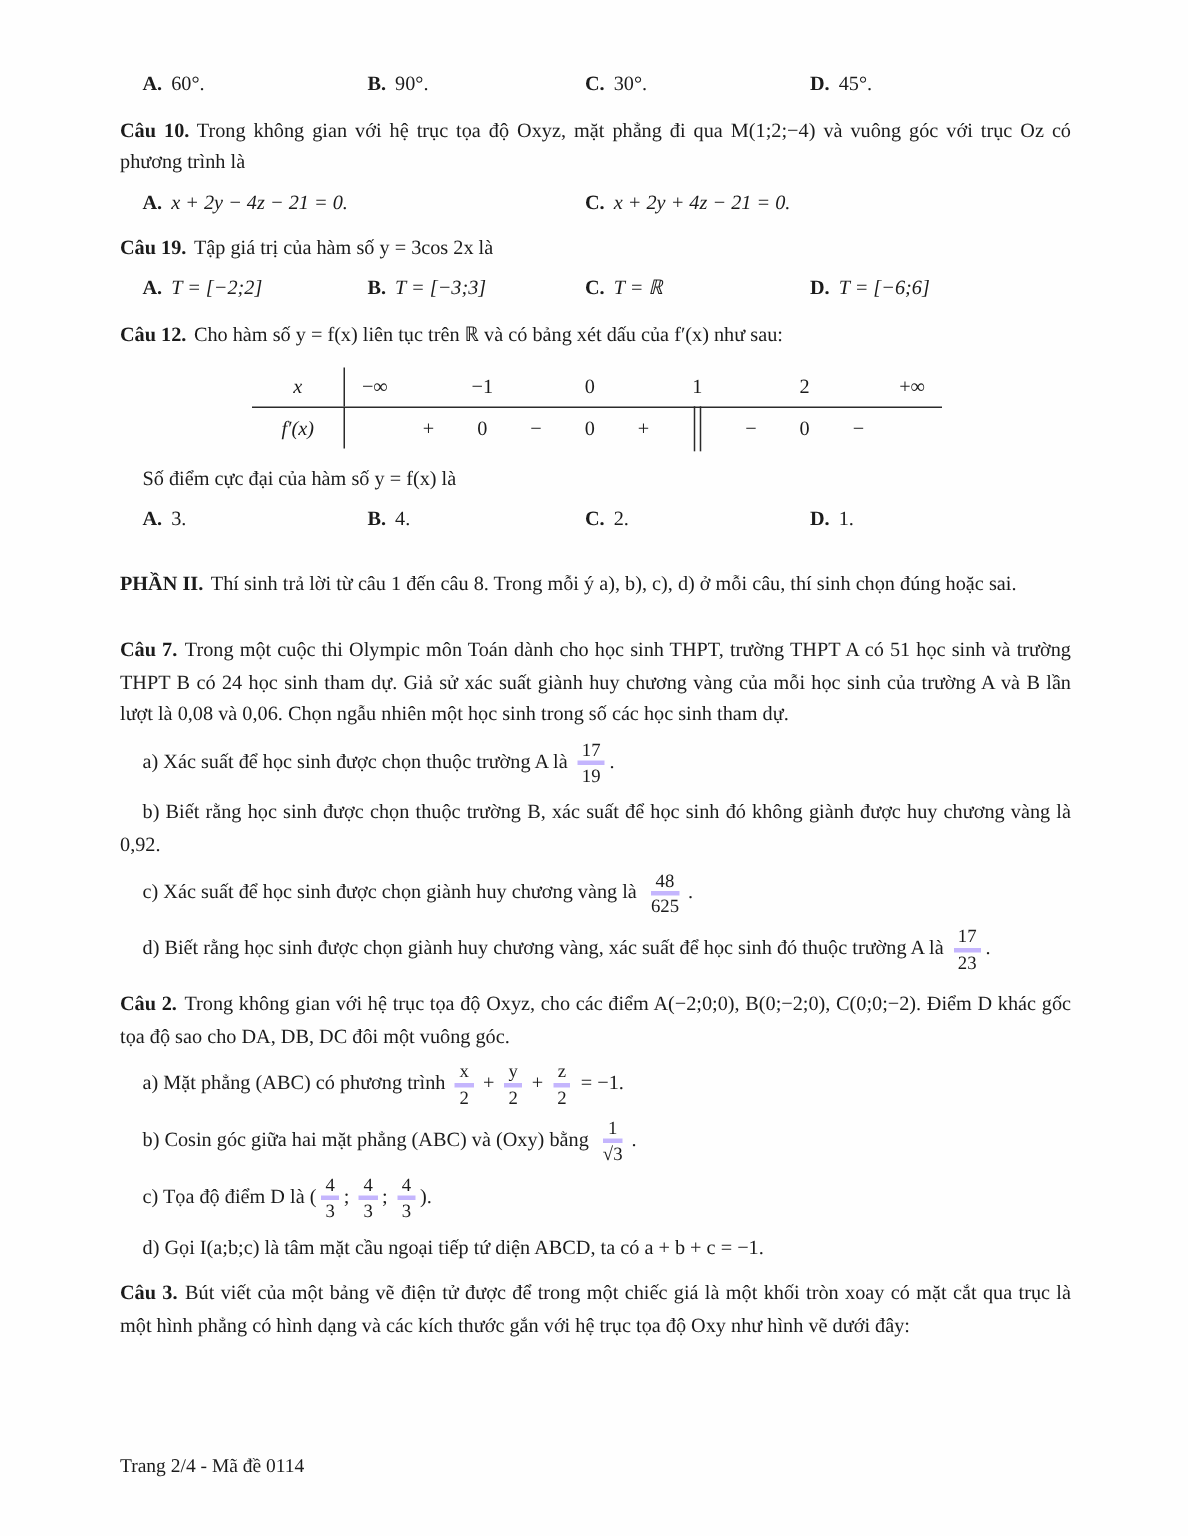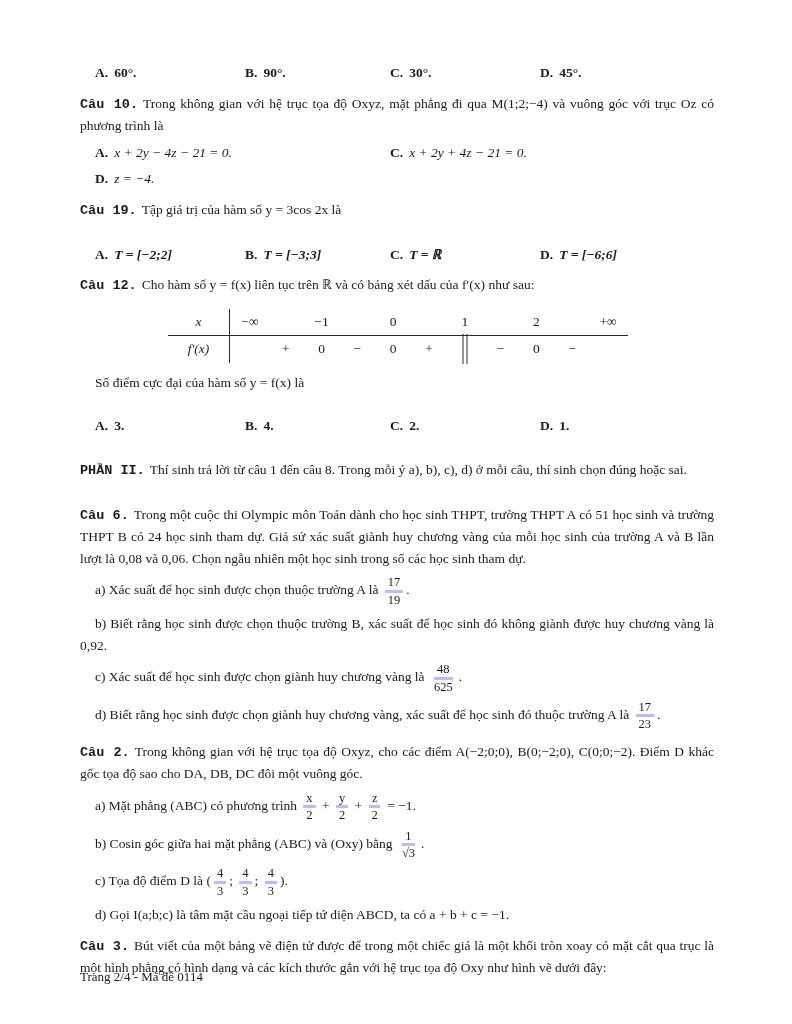--- a/index.html
+++ b/index.html
@@ -11,33 +11,32 @@
     background:#fefefe;
     color:#1b1b1b;
     font-family:"Liberation Serif", serif;
     font-size:13.5px;
     line-height:1.6;
     padding:40px 78px 0 80px;
     overflow:hidden;
   }
   p { margin:0; }
   .stem { text-align:justify; margin-top:9px; }
-  .stem b { margin-right:5px;font-family:Liberation Mono, monospace; }
+  .stem b { margin-right:5px; }
   .gap-lg { margin-top:22px; }
   .opts4 {
     display:grid;
     grid-template-columns:150px 145px 150px 1fr;
     padding-left:15px;
-    margin-top:22px;
-    font-weight:bold;
+    margin-top:5px;
   }
   .opts2 {
     display:grid;
     grid-template-columns:295px 1fr;
-    row-gap:5px;
+    row-gap:23px;
     padding-left:15px;
     margin-top:5px;
   }
   .opt b { margin-right:6px; }
   .opt .math { font-style:italic; }
   .subitem {
     margin-top:6px;
     text-indent:15px;
     text-align:justify;
   }
@@ -93,21 +92,20 @@
     <span class="opt"><b>A.</b><span>60°.</span></span>
     <span class="opt"><b>B.</b><span>90°.</span></span>
     <span class="opt"><b>C.</b><span>30°.</span></span>
     <span class="opt"><b>D.</b><span>45°.</span></span>
   </div>
 
   <p class="stem"><b>Câu 10.</b><span>Trong không gian với hệ trục tọa độ Oxyz, mặt phẳng đi qua M(1;2;−4) và vuông góc với trục Oz có phương trình là</span></p>
   <div class="opts2">
     <span class="opt"><b>A.</b><span class="math">x + 2y − 4z − 21 = 0.</span></span>
     <span class="opt"><b>C.</b><span class="math">x + 2y + 4z − 21 = 0.</span></span>
-    <span class="opt"><b>D.</b><span class="math">z = −4.</span></span>
   </div>
 
   <p class="stem"><b>Câu 19.</b><span>Tập giá trị của hàm số y = 3cos 2x là</span></p>
   <div class="opts4">
     <span class="opt"><b>A.</b><span class="math">T = [−2;2]</span></span>
     <span class="opt"><b>B.</b><span class="math">T = [−3;3]</span></span>
     <span class="opt"><b>C.</b><span class="math">T = ℝ</span></span>
     <span class="opt"><b>D.</b><span class="math">T = [−6;6]</span></span>
   </div>
 
@@ -144,21 +142,21 @@
   <p class="stem" style="padding-left:15px;"><span>Số điểm cực đại của hàm số y = f(x) là</span></p>
   <div class="opts4">
     <span class="opt"><b>A.</b><span>3.</span></span>
     <span class="opt"><b>B.</b><span>4.</span></span>
     <span class="opt"><b>C.</b><span>2.</span></span>
     <span class="opt"><b>D.</b><span>1.</span></span>
   </div>
 
   <p class="stem gap-lg"><b>PHẦN II.</b><span>Thí sinh trả lời từ câu 1 đến câu 8. Trong mỗi ý a), b), c), d) ở mỗi câu, thí sinh chọn đúng hoặc sai.</span></p>
 
-  <p class="stem gap-lg"><b>Câu 6.</b><span>Trong một cuộc thi Olympic môn Toán dành cho học sinh THPT, trường THPT A có 51 học sinh và trường THPT B có 24 học sinh tham dự. Giả sử xác suất giành huy chương vàng của mỗi học sinh của trường A và B lần lượt là 0,08 và 0,06. Chọn ngẫu nhiên một học sinh trong số các học sinh tham dự.</span></p>
+  <p class="stem gap-lg"><b>Câu 7.</b><span>Trong một cuộc thi Olympic môn Toán dành cho học sinh THPT, trường THPT A có 51 học sinh và trường THPT B có 24 học sinh tham dự. Giả sử xác suất giành huy chương vàng của mỗi học sinh của trường A và B lần lượt là 0,08 và 0,06. Chọn ngẫu nhiên một học sinh trong số các học sinh tham dự.</span></p>
   <p class="subitem">a) Xác suất để học sinh được chọn thuộc trường A là <span class="frac">
         <span class="fnum">17</span>
         <span class="fden">19</span>
       </span>.</p>
   <p class="subitem">b) Biết rằng học sinh được chọn thuộc trường B, xác suất để học sinh đó không giành được huy chương vàng là 0,92.</p>
   <p class="subitem">c) Xác suất để học sinh được chọn giành huy chương vàng là <span class="frac">
         <span class="fnum">48</span>
         <span class="fden">625</span>
       </span>.</p>
   <p class="subitem">d) Biết rằng học sinh được chọn giành huy chương vàng, xác suất để học sinh đó thuộc trường A là <span class="frac">

